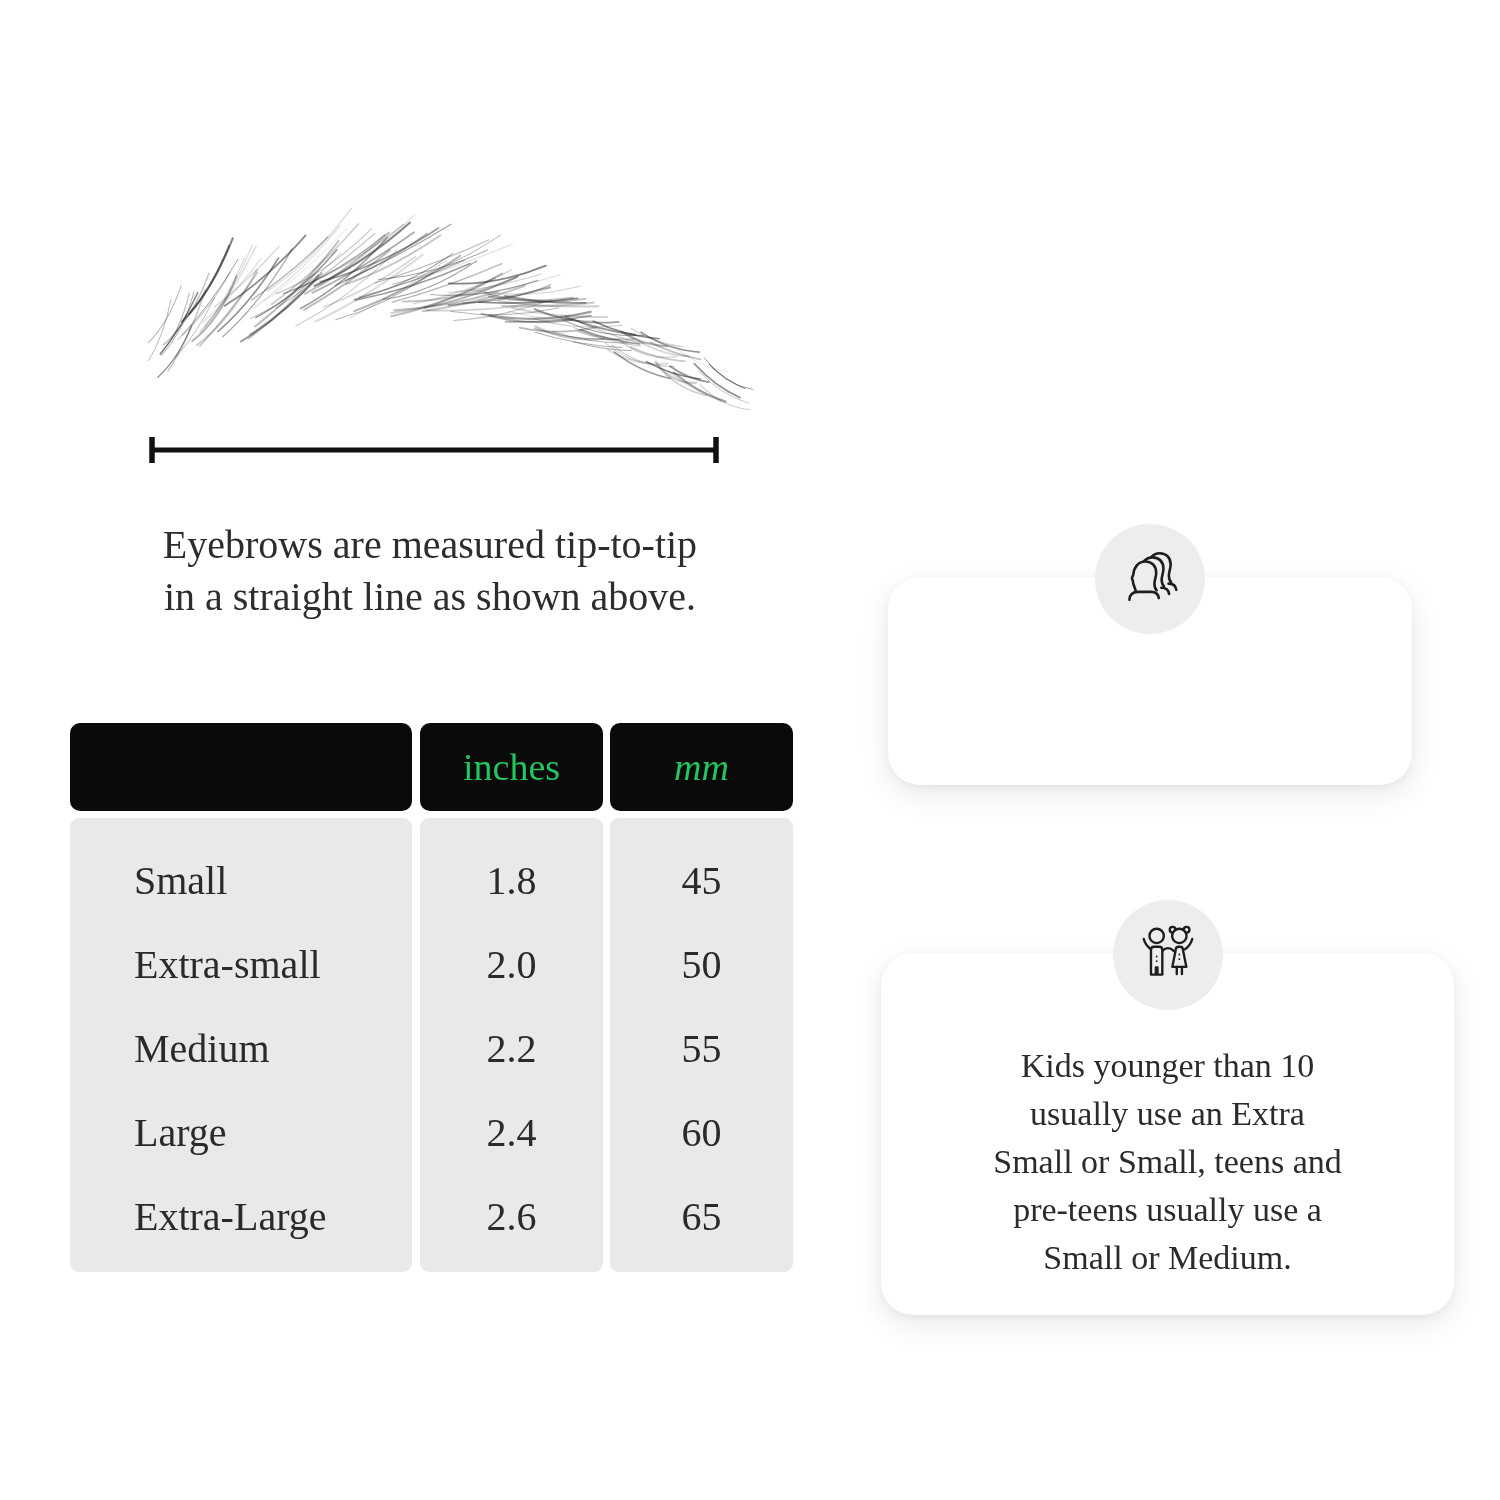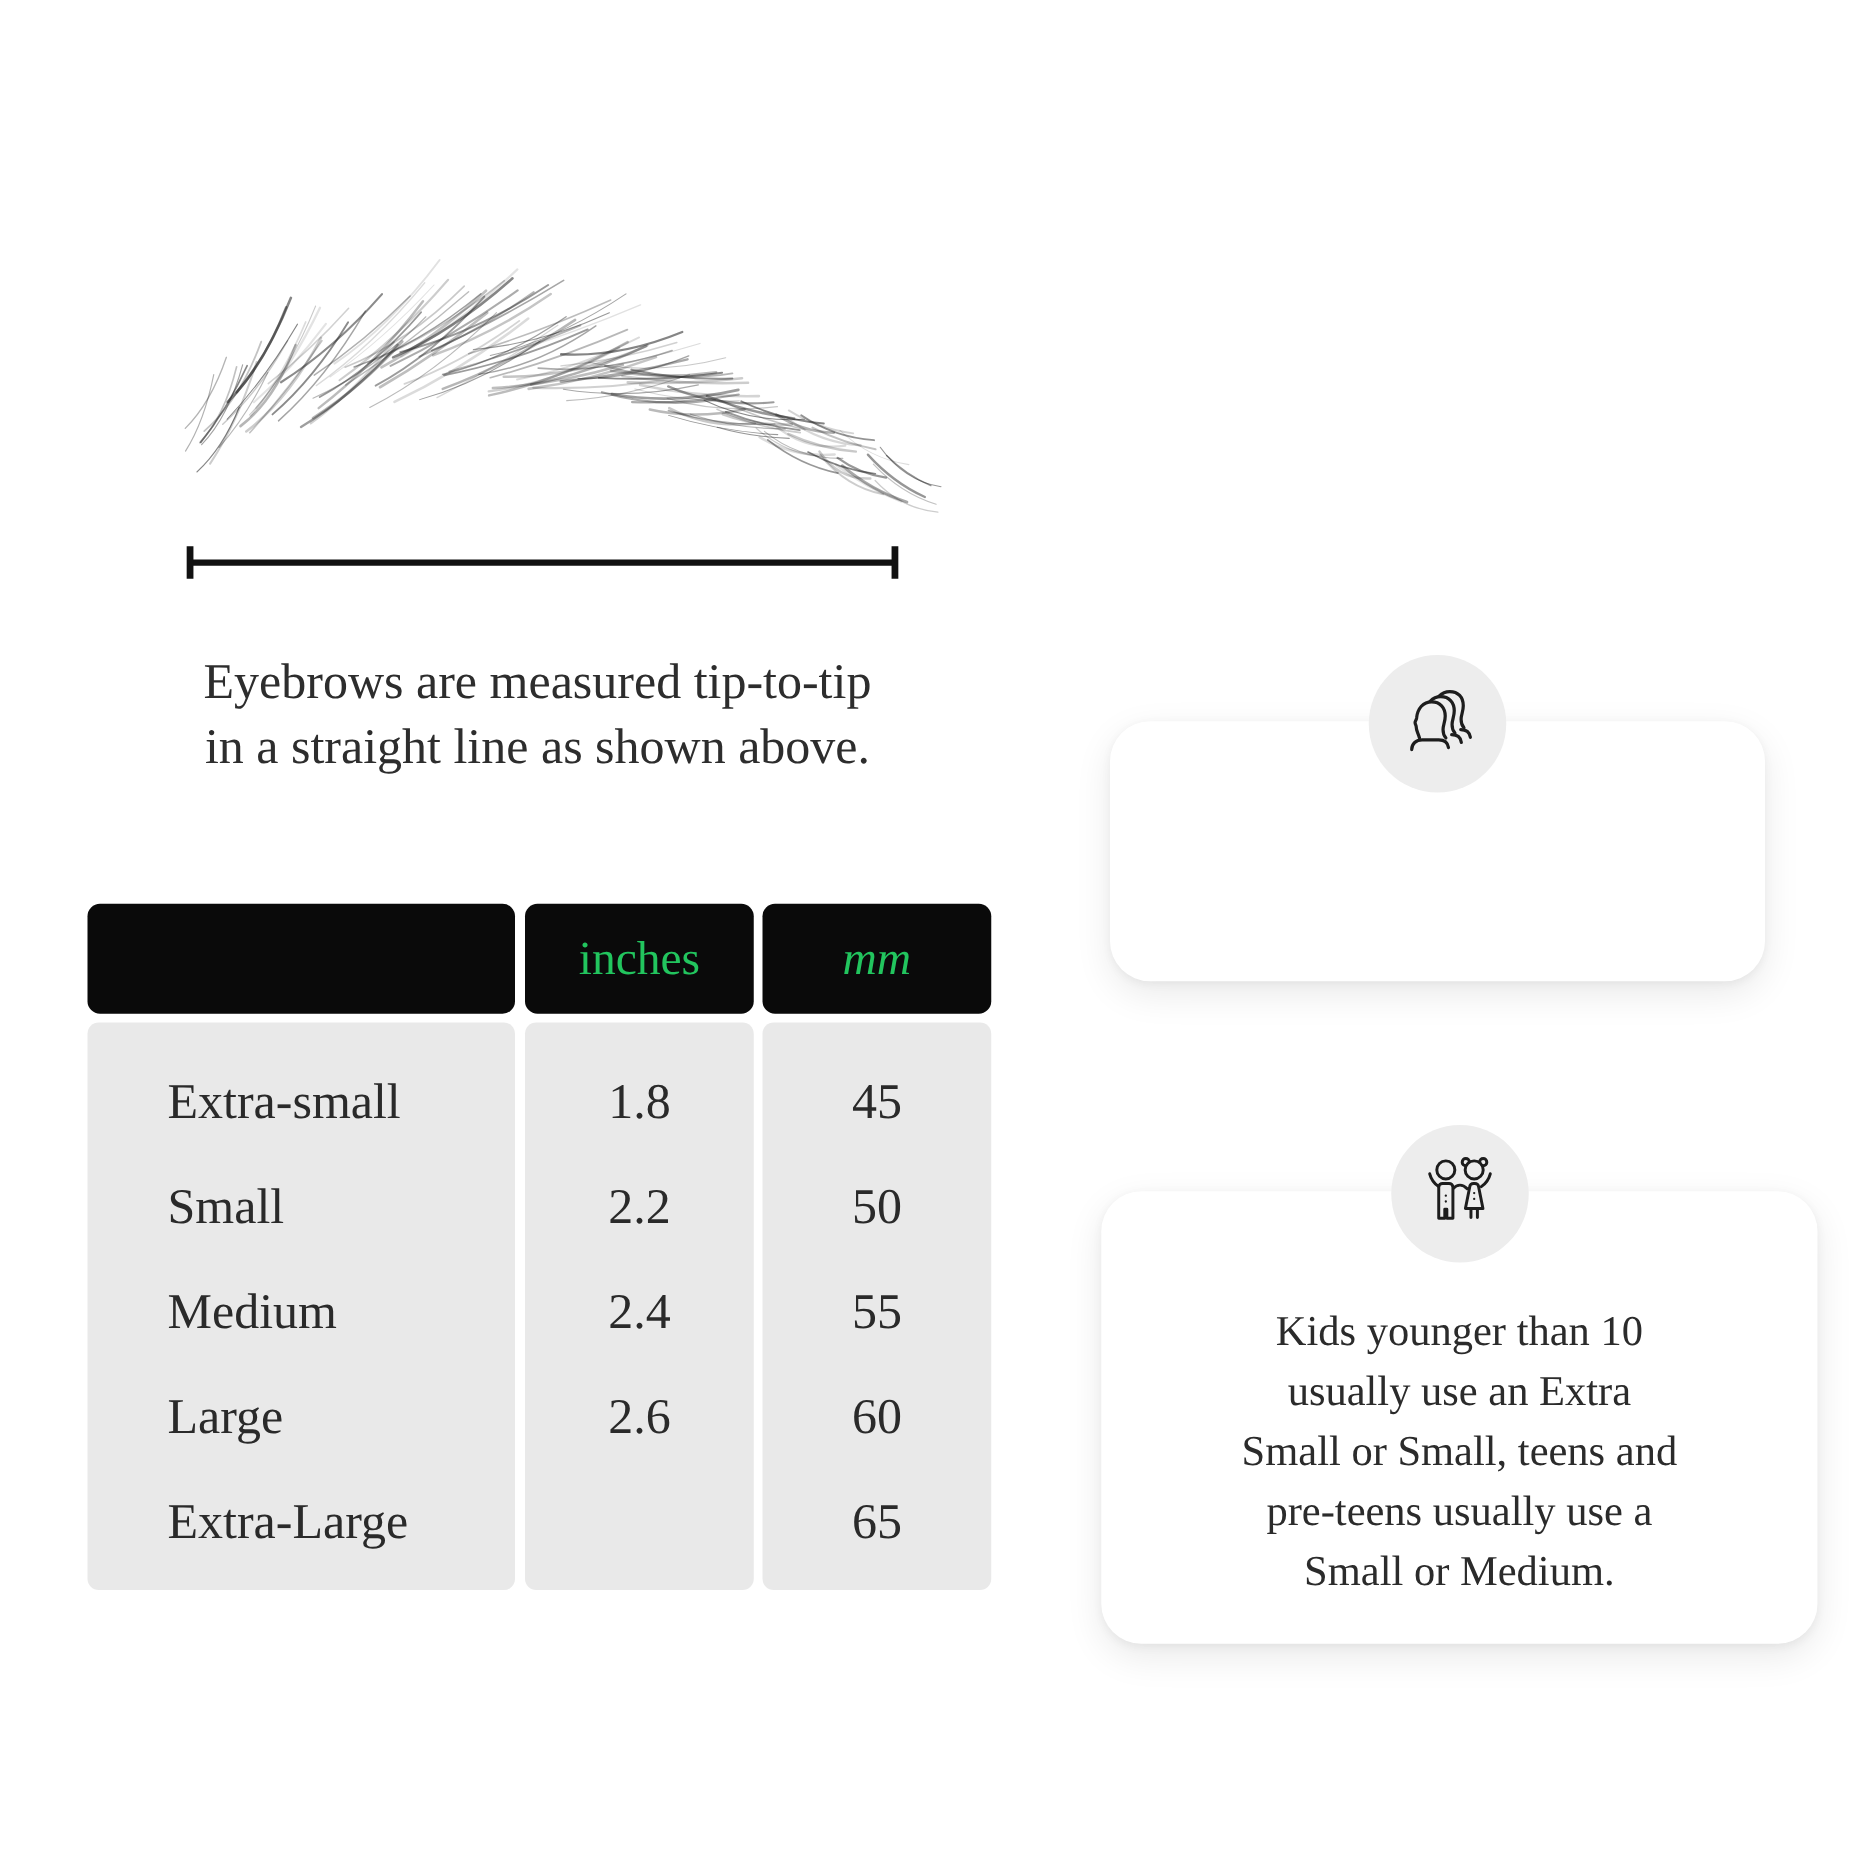--- a/index.html
+++ b/index.html
@@ -203,29 +203,30 @@
   </svg>
 
   <div class="caption">Eyebrows are measured tip-to-tip
 in a straight line as shown above.</div>
 
   <div class="th c1"></div>
   <div class="th c2">inches</div>
   <div class="th c3">mm</div>
 
   <div class="tb c1">
+    <div class="trow">Small</div>
     <div class="trow">Extra-small</div>
-    <div class="trow">Small</div>
     <div class="trow">Medium</div>
     <div class="trow">Large</div>
     <div class="trow">Extra-Large</div>
   </div>
 
   <div class="tb c2">
     <div class="trow">1.8</div>
+    <div class="trow">2.0</div>
     <div class="trow">2.2</div>
     <div class="trow">2.4</div>
     <div class="trow">2.6</div>
   </div>
 
   <div class="tb c3">
     <div class="trow">45</div>
     <div class="trow">50</div>
     <div class="trow">55</div>
     <div class="trow">60</div>

